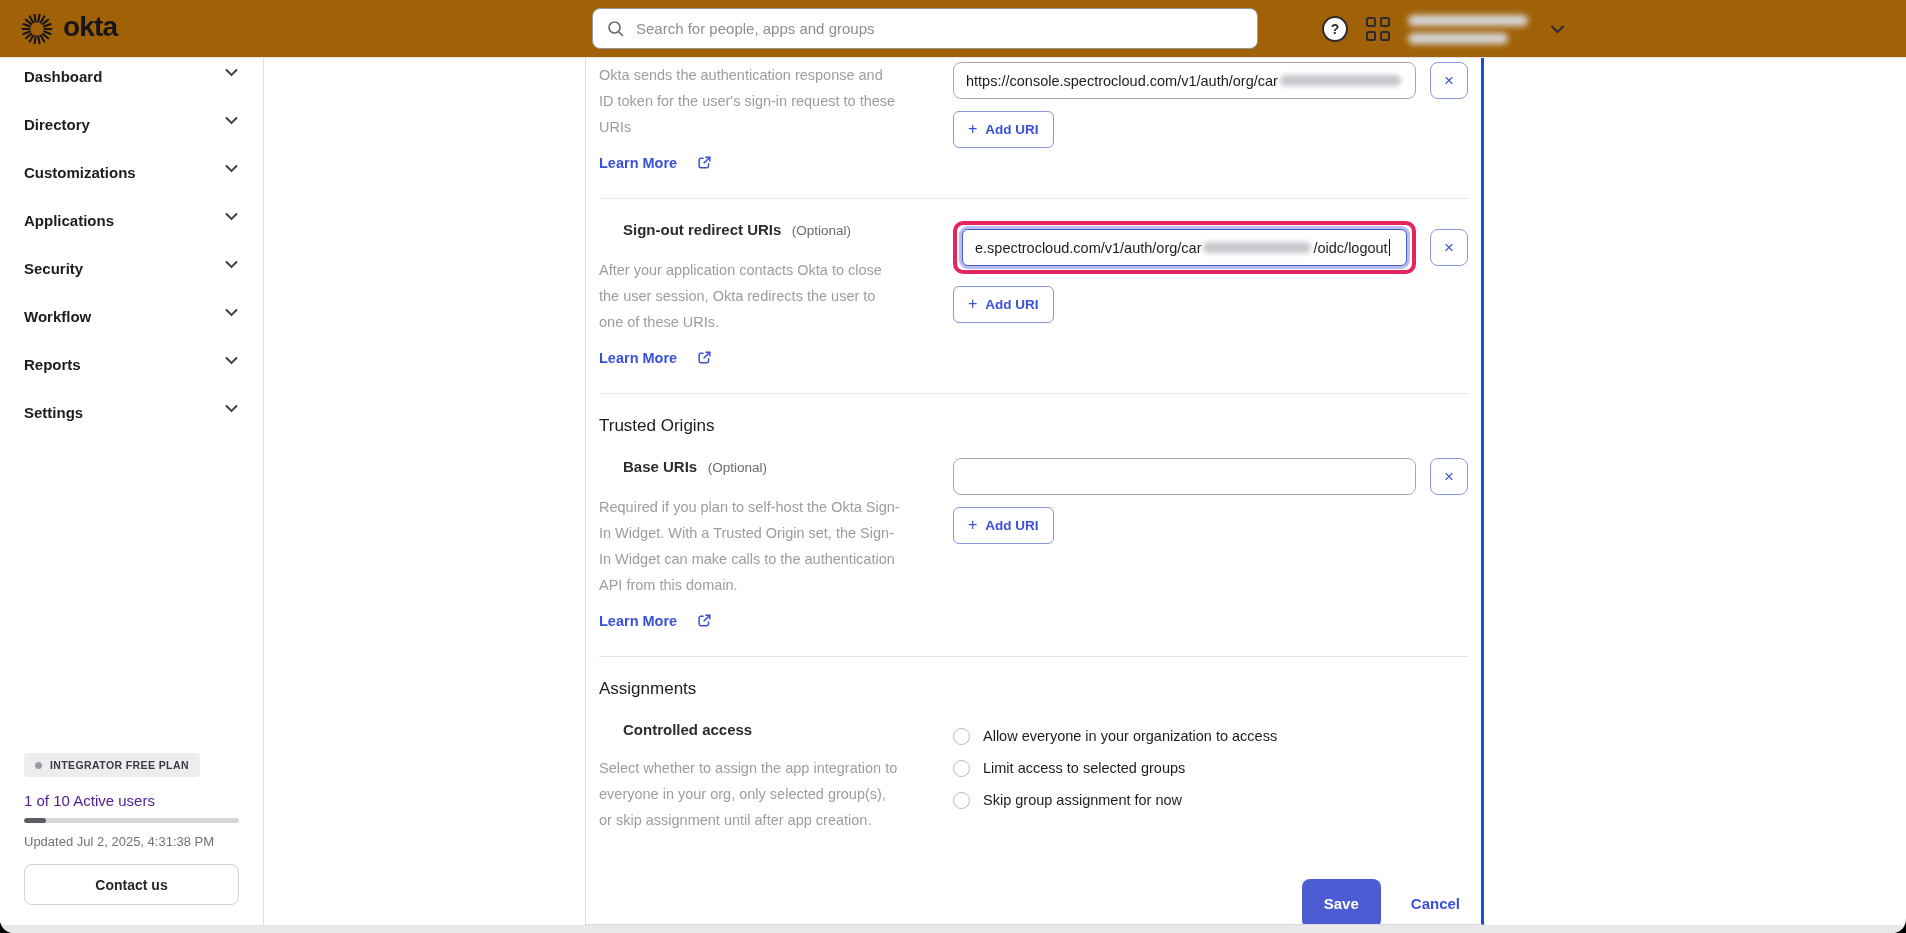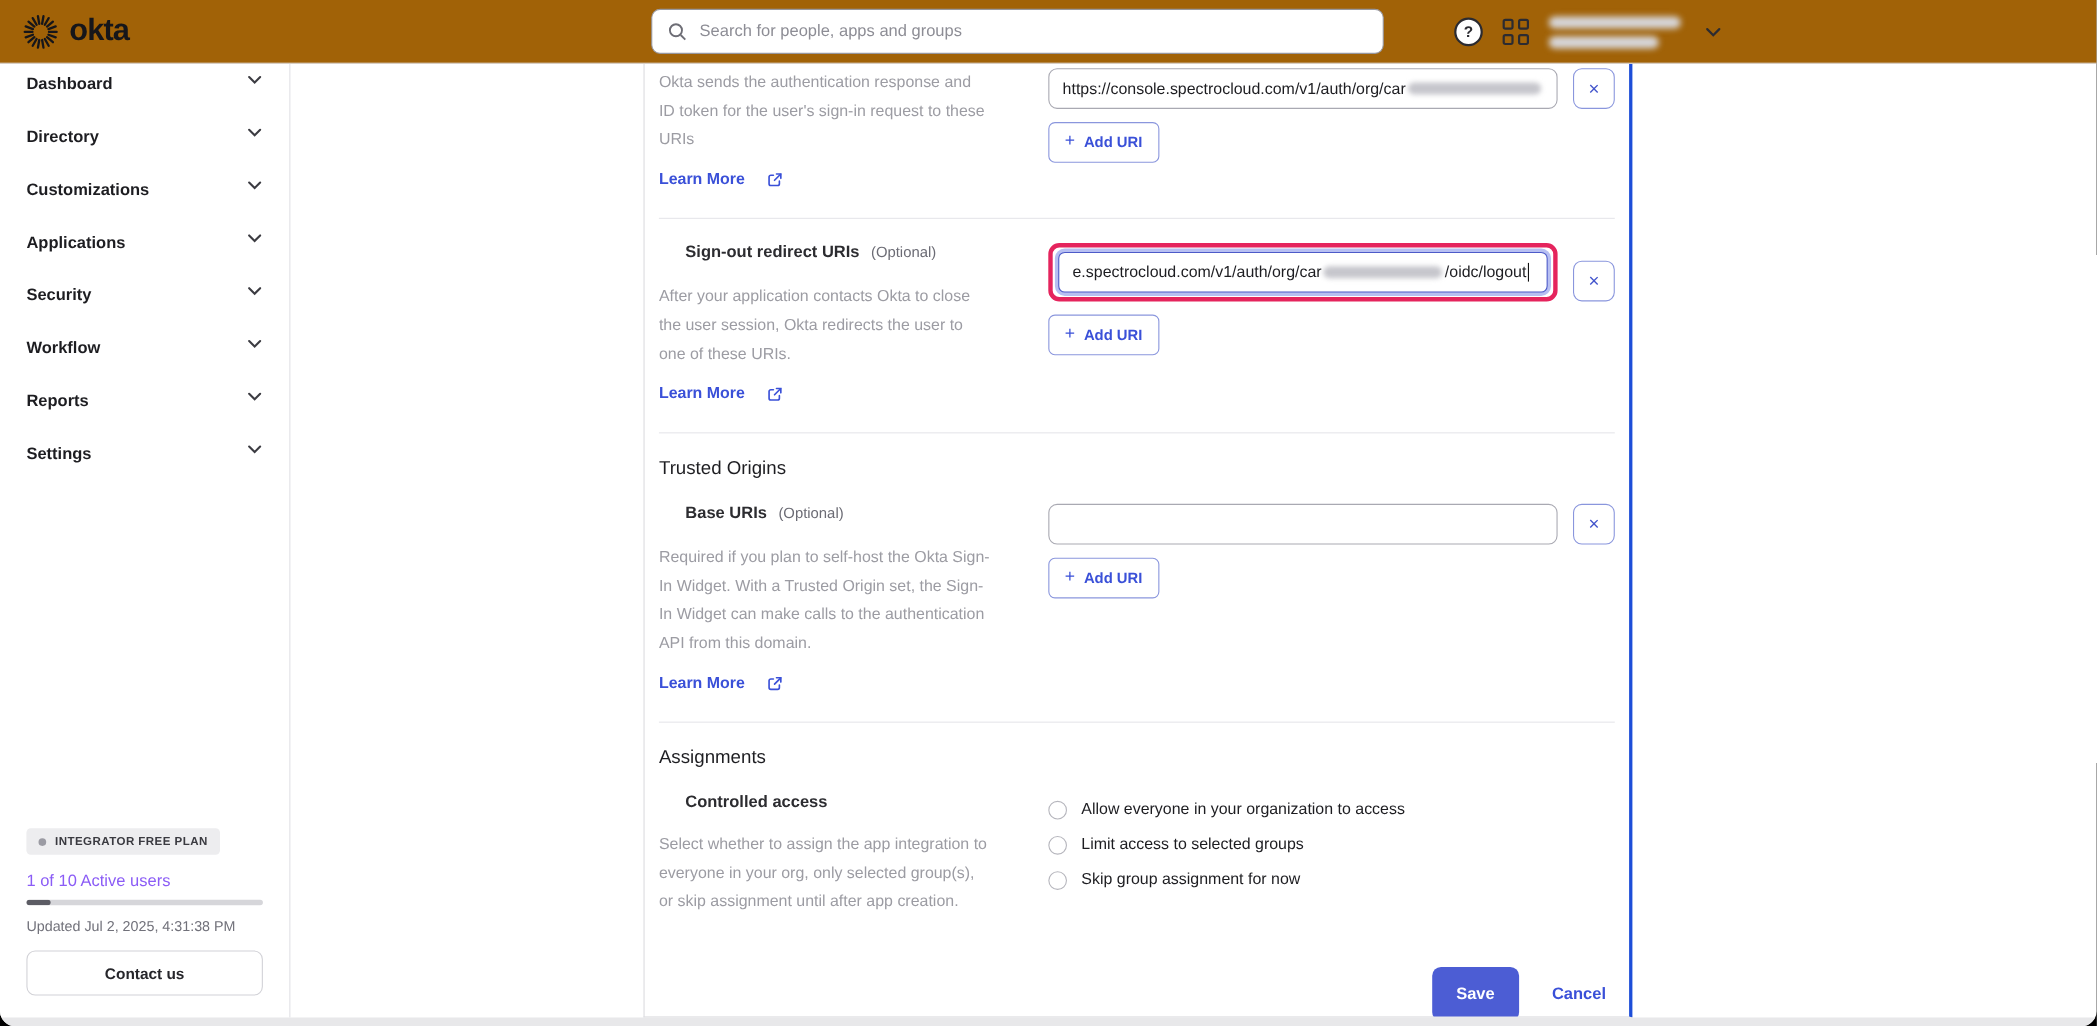--- a/index.html
+++ b/index.html
@@ -23,38 +23,38 @@
   .chev-btn { background: none; border: none; cursor: pointer; display: flex; align-items: center; padding: 4px; }
 
   
   .sidebar { position: absolute; top: 58px; left: 0; width: 264px; bottom: 8px; background: #fff; border-right: 1px solid #e2e2e6; }
   .nav { padding-top: 10px; }
   .nav-item { height: 48px; display: flex; align-items: flex-start; justify-content: space-between; padding: 0 25px 0 24px; cursor: pointer; }
   .nav-item span.lbl { font-size: 15px; font-weight: 700; color: #1d1d21; }
   .plan { position: absolute; left: 24px; right: 24px; bottom: 20px; }
   .plan-badge { display: inline-flex; align-items: center; gap: 8px; background: #ededef; border-radius: 4px; padding: 6px 11px; font-size: 10.5px; font-weight: 700; letter-spacing: 0.4px; color: #3a3a40; }
   .plan-badge .dot { width: 7px; height: 7px; border-radius: 50%; background: #9b9ba3; }
-  .plan-usage { font-size: 15px; color: #8b5cf6; margin-top: 15px; }
+  .plan-usage { font-size: 15px; color: #4c1d95; margin-top: 15px; }
   .plan-progress { height: 5px; border-radius: 3px; background: #d6d6da; margin-top: 9px; overflow: hidden; }
   .plan-progress-fill { height: 100%; width: 0; background: #5c5c64; border-radius: 3px; }
   .plan-updated { font-size: 13px; color: #71717a; margin-top: 11px; }
   .contact-btn { margin-top: 15px; width: 100%; height: 41px; border: 1px solid #d2d2d7; border-radius: 8px; background: #fff; font-size: 14px; font-weight: 700; color: #26262b; font-family: inherit; cursor: pointer; }
 
   
   .card { position: absolute; left: 585px; width: 899px; top: 58px; bottom: 8px; background: #fff; border-left: 1px solid #dcdce0; border-right: 3px solid #1d4ed8; border-bottom: 1px solid #dcdce0; padding: 0 13px; overflow: hidden; }
   .row { display: flex; align-items: flex-start; }
   .col-left { width: 354px; flex: none; padding-right: 34px; }
   .col-right { flex: 1; min-width: 0; }
   .desc { font-size: 14.5px; line-height: 26px; color: #9c9ca3; }
   .field-label { font-size: 15px; font-weight: 700; color: #2c2c30; margin-left: 24px; }
   .optional { font-size: 13.5px; font-weight: 400; color: #6b6b74; margin-left: 6px; }
-  .learn-more { display: inline-flex; align-items: flex-end; gap: 20px; color: var(--link-blue); font-size: 14.5px; font-weight: 700; text-decoration: none; cursor: pointer; }
+  .learn-more { display: inline-flex; align-items: flex-start; gap: 20px; color: var(--link-blue); font-size: 14.5px; font-weight: 700; text-decoration: none; cursor: pointer; }
   .divider { border: none; border-top: 1px solid #e6e6ea; margin-top: 26px; }
   .section-heading { font-size: 17px; font-weight: 500; color: #1d1d21; margin-top: 22px; }
-  .uri-line { display: flex; align-items: flex-end; gap: 14px; }
+  .uri-line { display: flex; align-items: center; gap: 14px; }
   .uri-input { flex: 1; min-width: 0; height: 37px; border: 1px solid #a9a9b2; border-radius: 8px; background: #fff; display: flex; align-items: center; padding: 0 12px; font-size: 14.5px; color: #1d1d21; white-space: nowrap; overflow: hidden; cursor: text; }
   .uri-input.focused { border: 1px solid #4c5ac8; border-radius: 6px; box-shadow: 0 0 0 3px var(--focus-ring); }
   .annotation-box { flex: 1; min-width: 0; border: 4px solid var(--annotation-red); border-radius: 10px; padding: 4px 5px; display: flex; }
   .x-btn { width: 38px; height: 37px; flex: none; border: 1px solid #8a96dd; border-radius: 8px; background: #fff; color: #4355cc; font-size: 17px; line-height: 1; cursor: pointer; font-family: inherit; }
   .add-uri { display: inline-flex; align-items: center; gap: 8px; margin-top: 12px; border: 1px solid #8a96dd; border-radius: 6px; background: #fff; color: var(--link-blue); font-size: 13.5px; font-weight: 700; padding: 10px 14px; cursor: pointer; font-family: inherit; }
   .add-uri .plus { font-size: 16px; font-weight: 400; line-height: 0.8; }
   .inline-redact { display: inline-block; height: 11px; border-radius: 6px; background: #c6c6cc; filter: blur(2.5px); vertical-align: middle; margin: 0 2px; }
   .w150 { width: 150px; } .w108 { width: 108px; }
   .caret { display: inline-block; width: 1.5px; height: 17px; background: #111; vertical-align: -3px; margin-left: 1px; }
   .radio-list { display: flex; flex-direction: column; gap: 6px; padding-top: 2px; }

